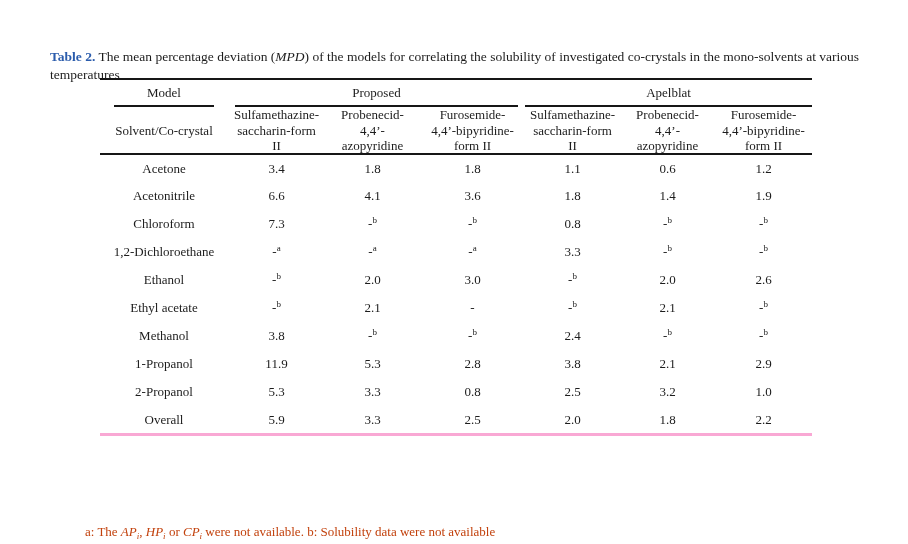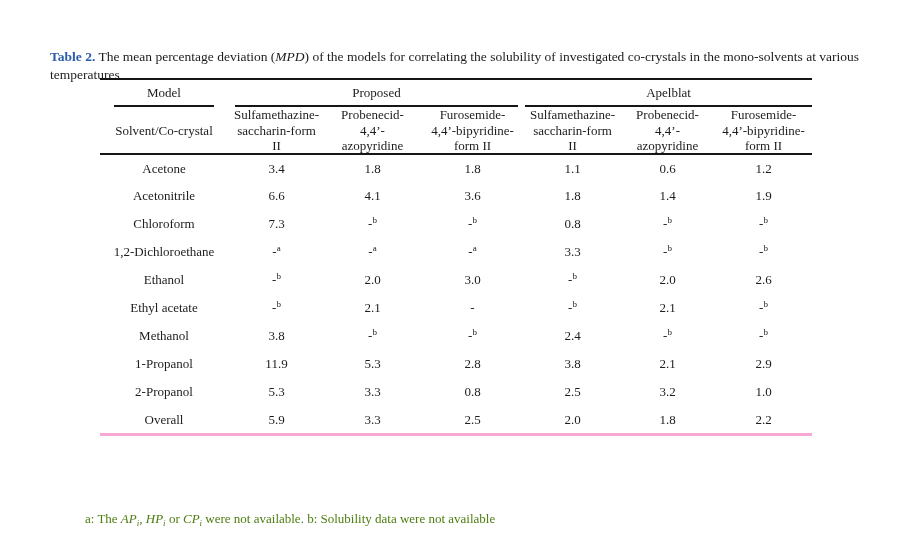--- a/index.html
+++ b/index.html
@@ -31,22 +31,22 @@
 
   tr.sub-row th {
     height: 44px; white-space: pre-line; line-height: 1.18;
     border-bottom: 2px solid #161616;
   }
   tbody td { height: 28px; }
   td sup, .footnote sub, td .supnote { line-height: 0; }
   td sup { font-size: 9px; vertical-align: 5px; }
 
   .footnote {
-    position: absolute; left: 85px; top: 511px; width: 780px;
-    font-size: 13px; color: #4d7c0f;
+    position: absolute; left: 85px; top: 524px; width: 780px;
+    font-size: 13px; color: #c2410c;
   }
   .footnote i { font-style: italic; }
   .footnote sub { font-size: 9px; vertical-align: -3px; font-style: italic; }
 </style>
 </head>
 <body>
 
 <div>
 
   <p class="caption"><span class="cap-label" style="color: rgb(43, 92, 172);">Table 2.</span><span> The mean percentage deviation (</span><i>MPD</i><span>) of the models for correlating the solubility of investigated co-crystals in the mono-solvents at various temperatures</span></p>

